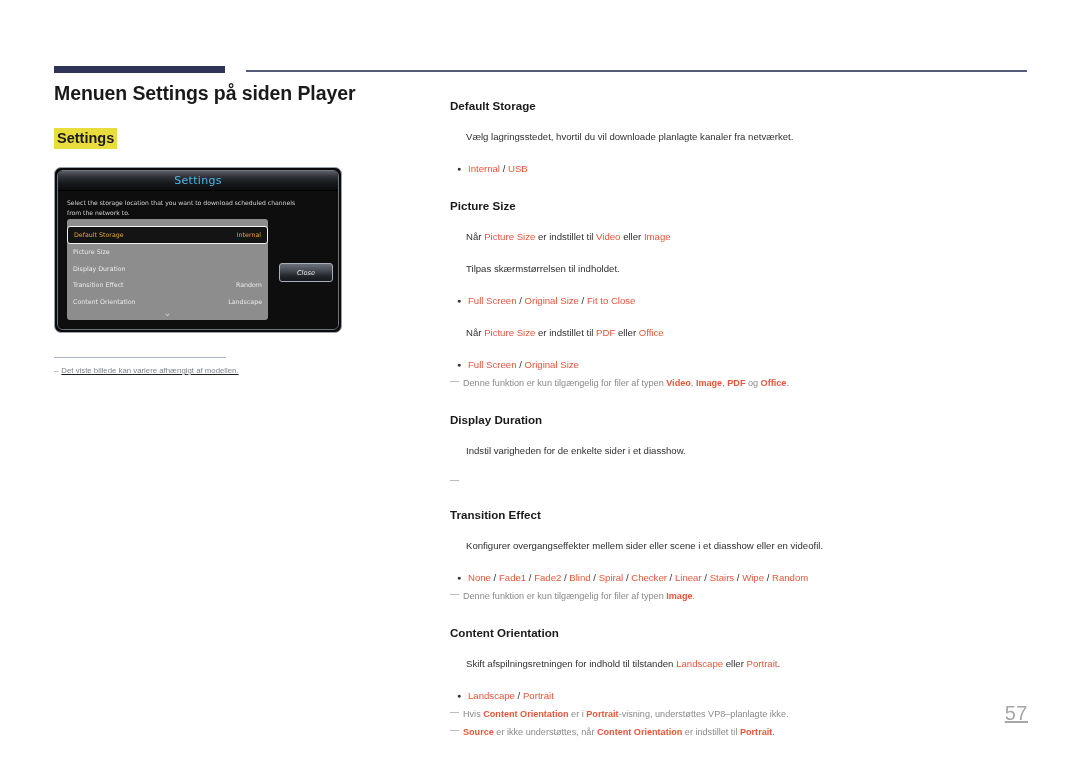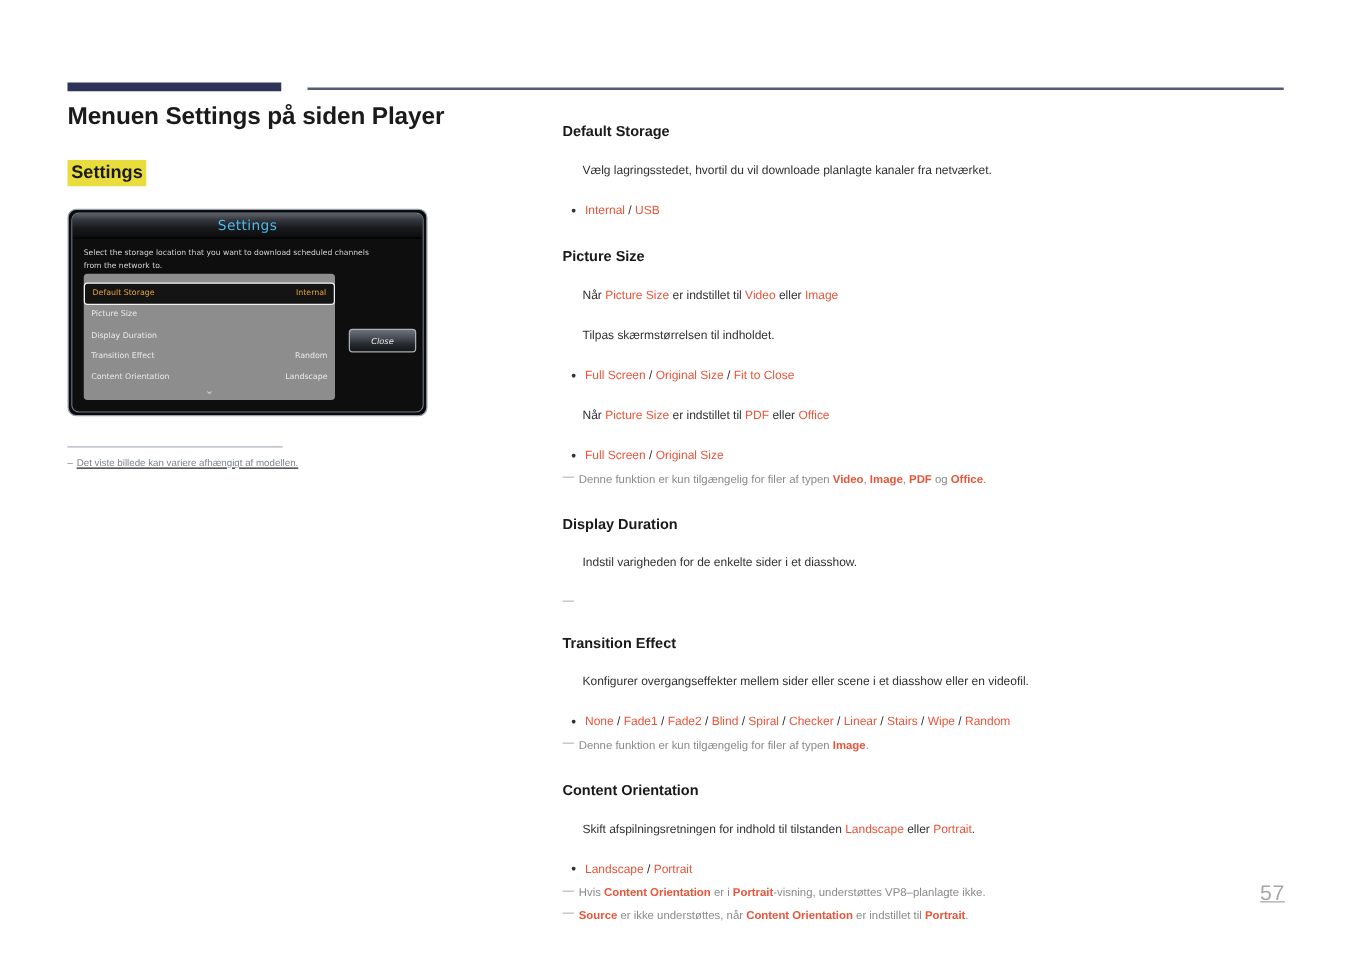--- a/index.html
+++ b/index.html
@@ -275,21 +275,21 @@
     font-size: 9.1px;
     line-height: 11px;
   }
   .note-txt { color: #8a8a8a; }
 
   
   .page-num {
     position: absolute;
     right: 52px;
     bottom: 38px;
-    font-size: 17px;
+    font-size: 20px;
     color: #a7a7a7;
     letter-spacing: 0.5px;
     text-decoration: underline;
   }
 </style>
 </head>
 <body>
 
 <div class="page">
 

